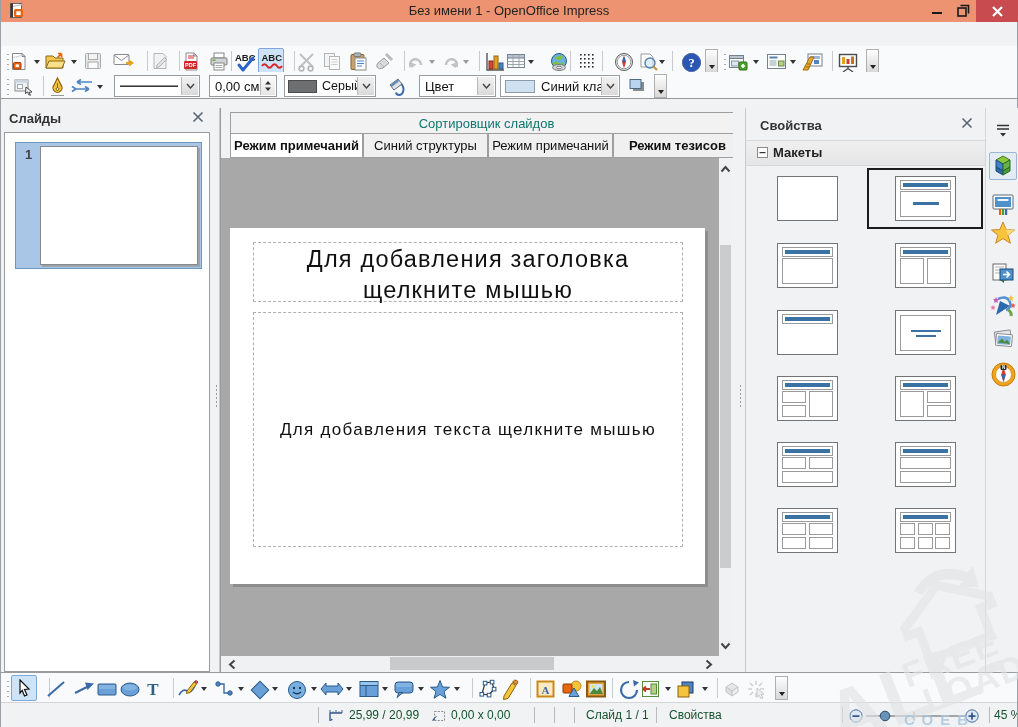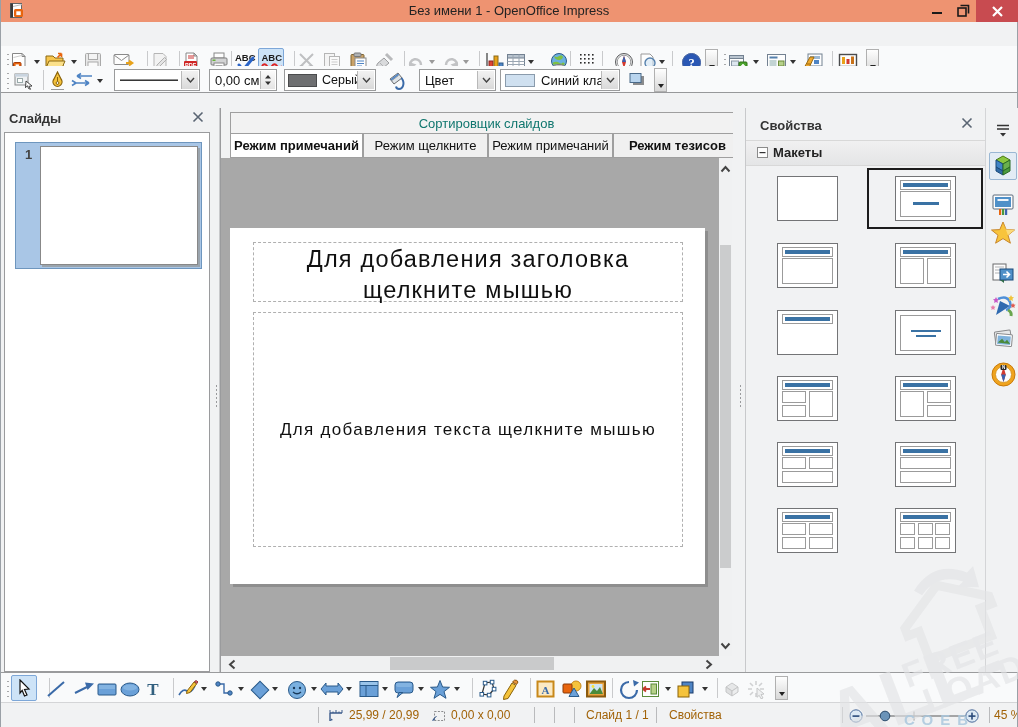--- a/index.html
+++ b/index.html
@@ -12,21 +12,21 @@
 #btn-min { left:923px; width:26px; }
 #btn-max { left:949px; width:26px; }
 #btn-close { left:975px; width:43px; background:#c84b50; }
 
 #menubar { position:absolute; left:0; top:22px; width:100%; height:24px; background:#f7f8f9; border-bottom:1px solid #e3e4e6; }
 #menubar span.mi { display:inline-block; margin-left:0; padding:0 5px; line-height:23px; font-size:12.5px; color:#1a1a1a; }
 #menubar u { text-decoration:underline; text-underline-offset:2px; }
 
 .tbrow { position:absolute; left:0; width:100%; background:#f9fafb; display:flex; align-items:center; }
 #tb1 { top:46px; height:31px; border-bottom:1px solid #e0e1e3; }
-#tb2 { top:66px; height:27px; border-bottom:1px solid #97989a; }
+#tb2 { top:72px; height:27px; border-bottom:1px solid #97989a; }
 .grip { width:7px; height:22px; margin-left:2px; background-image:radial-gradient(circle,#a7a8aa 0.9px,transparent 1.1px); background-size:4px 5px; background-position:1px 1px; background-repeat:repeat-y; flex:none; }
 .tbrow .ti { position:absolute; top:6px; }
 #tb2 .ti { top:5px; }
 .tbrow svg { display:block; }
 .tsep { width:1px; height:20px; background:#c9cacc; margin:0 4px; flex:none; }
 .tbtn { width:26px; height:26px; display:flex; align-items:center; justify-content:center; flex:none; }
 .tbtn.active { background:#cde3f7; border:1px solid #7da7d8; border-radius:2px; }
 .dd { width:0; height:0; border-left:3.5px solid transparent; border-right:3.5px solid transparent; border-top:4px solid #333; margin:0 3px 0 0; flex:none; align-self:center; }
 .ddg { border-top-color:#9a9a9a; }
 .ovf { width:13px; height:24px; background:linear-gradient(#fefefe,#d8d8d8); border:1px solid #b0b0b0; position:relative; flex:none; margin-left:3px; }
@@ -78,21 +78,21 @@
 .lbox { position:absolute; border:1px solid #9b9b9b; background:#fff; }
 
 #sidebar { position:absolute; left:984px; top:108px; width:34px; height:564px; background:#f1f2f3; border-left:1px solid #d4d5d7; }
 .sbtn { position:absolute; left:3px; width:28px; height:28px; display:flex; align-items:center; justify-content:center; }
 .sbtn.pressed { background:#e3ecf5; border:1px solid #9ab7d3; border-radius:2px; }
 
 #drawbar { position:absolute; left:0; top:672px; width:100%; height:31px; background:#f9fafb; border-top:1px solid #9a9b9d; border-bottom:1px solid #d4d5d7; }
 #drawbar .ti { position:absolute; top:6px; }
 #drawbar svg { display:block; }
 
-#statusbar { position:absolute; left:0; top:704px; width:100%; height:23px; background:#f1f2f3; font-size:12px; color:#a16207; white-space:nowrap; overflow:hidden; }
+#statusbar { position:absolute; left:0; top:704px; width:100%; height:23px; background:#f1f2f3; font-size:12px; color:#14532d; white-space:nowrap; overflow:hidden; }
 #statusbar .sep { position:absolute; top:3px; width:1px; height:16px; background:#b9babc; }
 .stxt { position:absolute; top:4px; }
 
 #wmg { position:absolute; left:0; top:0; pointer-events:none; z-index:50; opacity:0.62; }
 #wmg .wtxt { position:absolute; transform:rotate(-21deg); color:#e2e3e5; font-weight:700; letter-spacing:2px; line-height:1; }
 #wmark2 { position:absolute; left:903px; top:711px; font-size:15px; font-weight:700; color:#abc8de; letter-spacing:7px; z-index:51; opacity:0.85; }
 </style></head>
 <body>
 <div id="win">
 
@@ -453,21 +453,21 @@
         </div>
     </div>
   </div>
   <div id="splitter-l"></div>
   <div style="position:absolute;left:214px;top:384px;width:3px;height:24px;background-image:radial-gradient(circle,#9a9b9d 0.9px,transparent 1.1px);background-size:3px 4px;z-index:5"></div>
   <div style="position:absolute;left:738px;top:384px;width:3px;height:24px;background-image:radial-gradient(circle,#9a9b9d 0.9px,transparent 1.1px);background-size:3px 4px;z-index:5"></div>
 
   <div id="center">
     <div id="sorter-bar">Сортировщик слайдов</div>
     <div class="tab" id="tab1">Режим примечаний</div>
-    <div class="tab" id="tab2">Режим щелкните</div>
+    <div class="tab" id="tab2">Синий структуры</div>
     <div class="tab" id="tab3">Режим примечаний</div>
     <div class="tab" id="tab4">Режим тезисов</div>
     <div id="canvas">
       <div id="slide">
         <div id="ph-title">Для добавления заголовка<br>щелкните мышью</div>
         <div id="ph-body">Для добавления текста щелкните мышью</div>
       </div>
     </div>
     <div id="vscroll">
       <div class="arr" style="top:4px">

